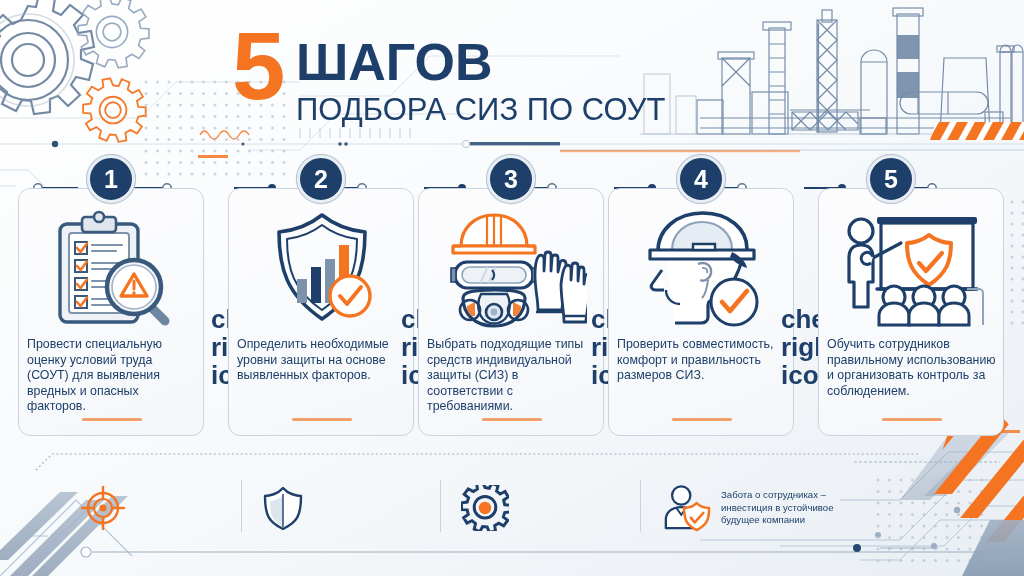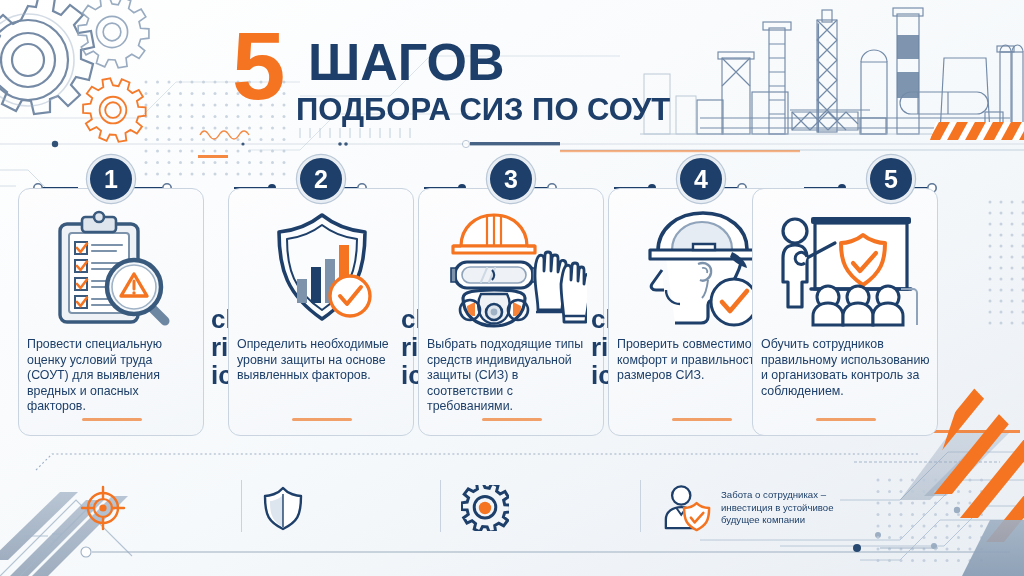--- a/index.html
+++ b/index.html
@@ -18,25 +18,25 @@
   .header{position:absolute;left:0;top:0;width:1024px;height:148px;}
   .title-block{position:absolute;left:232px;top:22px;width:470px;height:110px;}
   .big-num{
     position:absolute;left:0;top:-4px;
     font-size:96px;line-height:96px;font-weight:bold;
     color:#F47421;letter-spacing:-2px;
   }
   .title-main{
     position:absolute;left:64px;top:14px;
     font-size:52px;line-height:52px;font-weight:bold;
-    color:#1D3F69;letter-spacing:0px;margin-left:12px;
+    color:#1D3F69;letter-spacing:0px;
   }
   .title-sub{
     position:absolute;left:64px;top:72px;
-    font-size:31px;line-height:31px;font-weight:bold;
+    font-size:31px;line-height:31px;font-weight:normal;
     color:#1D3F69;letter-spacing:0px;
   }
 
   
   .cards{position:absolute;left:0;top:155px;width:1024px;height:290px;}
   .card{
     position:absolute;top:33px;width:186px;height:248px;
     border:1.4px solid #c9d4e0;border-radius:12px;
     background:linear-gradient(160deg,#fdfdfe 0%,#f4f7fa 100%);
     box-sizing:border-box;
@@ -698,21 +698,21 @@
           <circle cx="98" cy="96" r="23" fill="#ffffff" stroke="#1D3F69" stroke-width="3"></circle>
           <path d="M86,96 l8,9 l17,-20" fill="none" stroke="#F47421" stroke-width="4.6" stroke-linecap="round" stroke-linejoin="round"></path>
         </svg>
       </div>
       <div class="card-text">Проверить совместимость, комфорт и правильность размеров СИЗ.</div>
       <div class="card-rule"></div>
     </div>
     <div class="badge" style="left:677px;">4</div>
     <div class="chev" style="left:781px;">chevron-right-icon</div>
 
-    <div class="card" style="left:752px;">
+    <div class="card" style="left:818px;">
       <div class="card-icon">
         <svg width="146" height="122" viewBox="0 0 146 122">
 
           <rect x="42" y="16" width="92" height="66" fill="#ffffff" stroke="#1D3F69" stroke-width="3.2"></rect>
           <rect x="38" y="10" width="100" height="7" rx="2" fill="#1D3F69"></rect>
           <path d="M38,82 H138" stroke="#1D3F69" stroke-width="3.4" stroke-linecap="round"></path>
 
           <path d="M90,28 c-7,6 -17,8 -22,8 c0,18 4,30 22,42 c18,-12 22,-24 22,-42 c-5,0 -15,-2 -22,-8 z" fill="#ffffff" stroke="#F47421" stroke-width="4" stroke-linejoin="round"></path>
           <path d="M80,56 l7,8 l16,-18" fill="none" stroke="#F47421" stroke-width="4.2" stroke-linecap="round" stroke-linejoin="round"></path>
 

